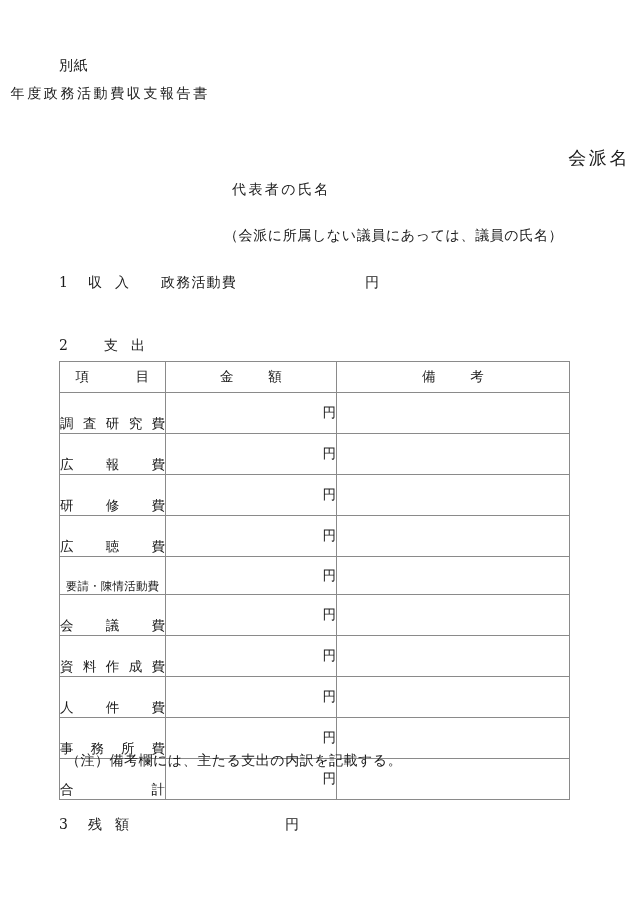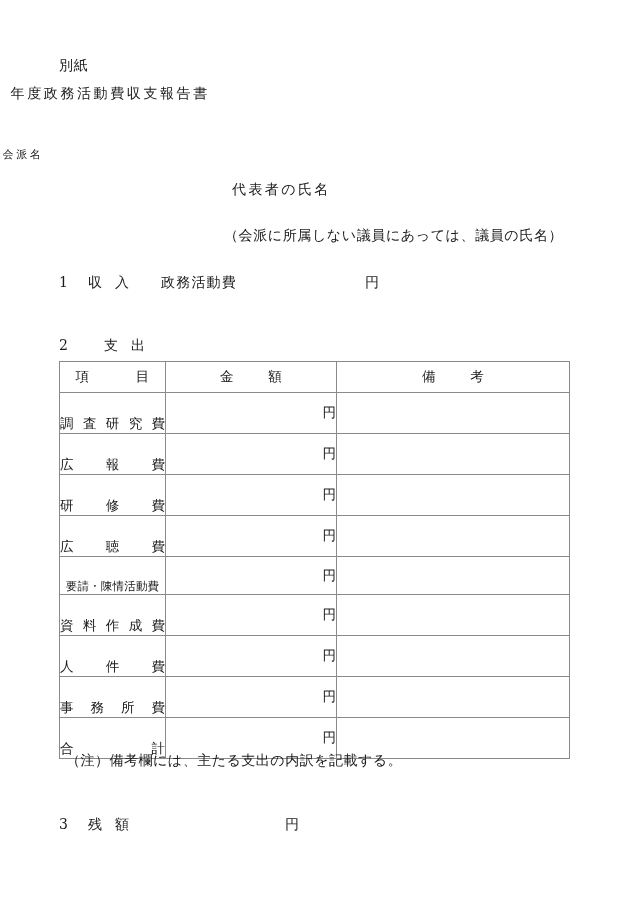--- a/index.html
+++ b/index.html
@@ -41,22 +41,22 @@
     font-size: 14px;
     letter-spacing: 2.6px;
     text-indent: 2.6px;
     margin-left: 8px;
   }
 
   .kaiha-name {
     left: 0;
     right: 0;
     top: 149px;
-    text-align: left;
-    font-size: 11px;
+    text-align: right;
+    font-size: 18px;
     letter-spacing: 2.6px;
     text-indent: 2.6px;
   }
 
   .rep-name {
     left: 232px;
     top: 182px;
     font-size: 14px;
     letter-spacing: 2.4px;
   }
@@ -225,20 +225,27 @@
         </tr>
         <tr>
           <td class="td-item">
             <span class="cell-inner compact">要請・陳情活動費</span>
           </td>
           <td class="td-amount"><span></span><span>円</span></td>
           <td class="td-note"><span></span></td>
         </tr>
         <tr>
           <td class="td-item">
+            <span class="cell-inner">会議費</span>
+          </td>
+          <td class="td-amount"><span></span><span>円</span></td>
+          <td class="td-note"><span></span></td>
+        </tr>
+        <tr>
+          <td class="td-item">
             <span class="cell-inner">資料作成費</span>
           </td>
           <td class="td-amount"><span></span><span>円</span></td>
           <td class="td-note"><span></span></td>
         </tr>
         <tr>
           <td class="td-item">
             <span class="cell-inner">人件費</span>
           </td>
           <td class="td-amount"><span></span><span>円</span></td>

